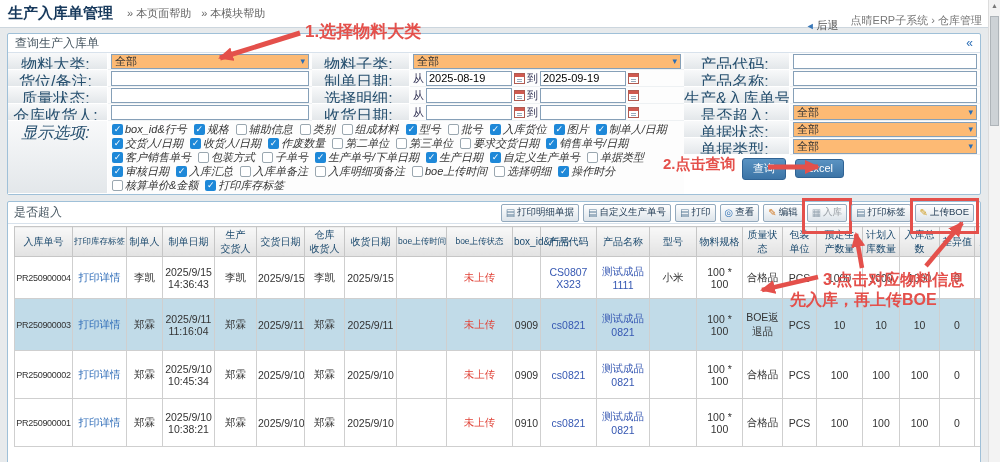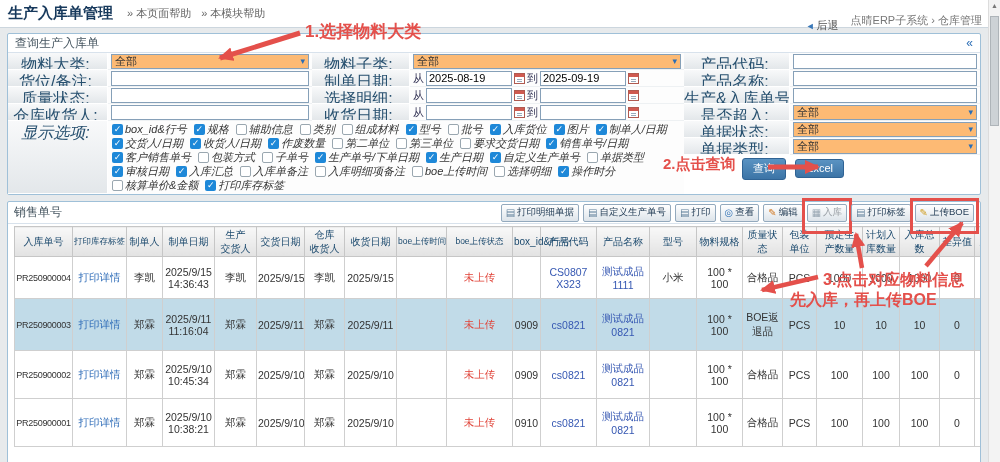--- a/index.html
+++ b/index.html
@@ -352,21 +352,21 @@
         <div class="btn-row">
           <span class="sbtn">查询</span>
           <span class="sbtn">Excel</span>
         </div>
       </div>
     </div>
   </div>
 
   <div class="panel" style="height:280px;">
     <div class="panel-head2">
-      <span class="panel-title">销售单号</span>
+      <span class="panel-title">是否超入</span>
       <div class="toolbar" id="toolbar">
           <span class="tb-btn">
             <span class="tb-icon ic-printer">▤</span>
             <span>打印明细单据</span>
           </span>
           <span class="tb-btn">
             <span class="tb-icon ic-printer">▤</span>
             <span>自定义生产单号</span>
           </span>
           <span class="tb-btn">

